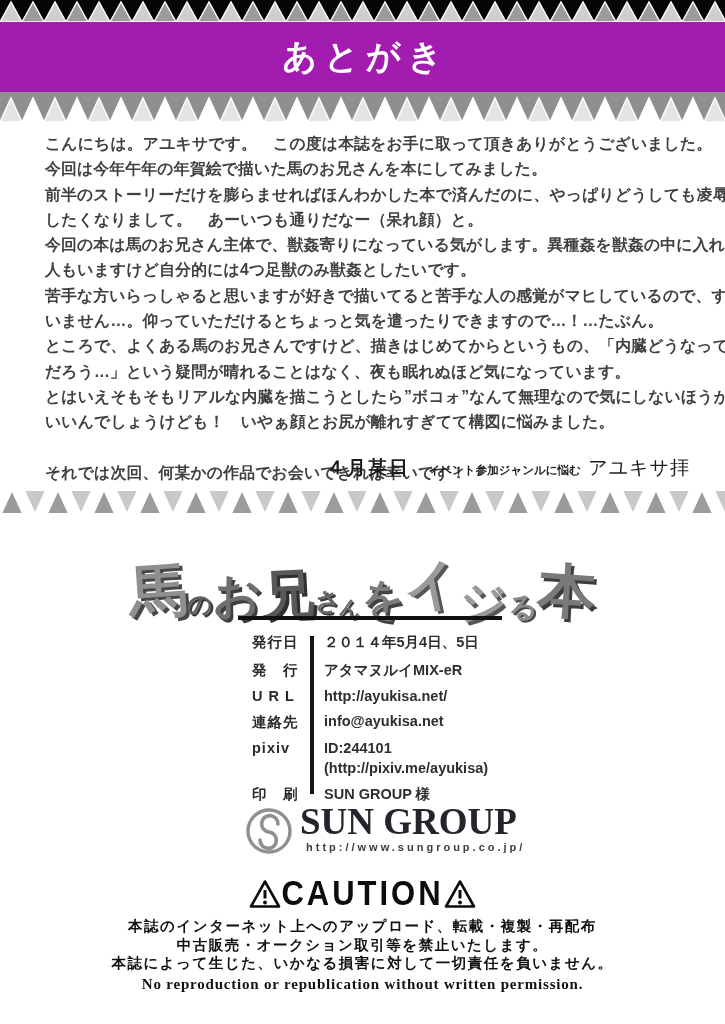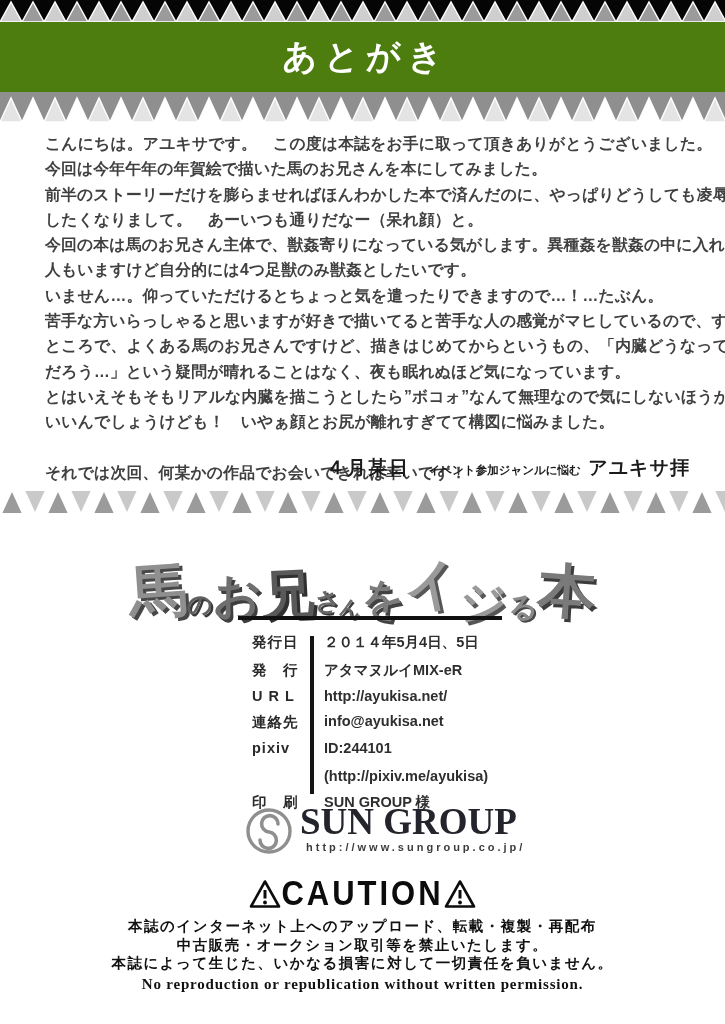--- a/index.html
+++ b/index.html
@@ -4,37 +4,37 @@
 <style>
   * { margin:0; padding:0; box-sizing:border-box; }
   html,body { background:#fff; }
   body { width:725px; height:1024px; position:relative; overflow:hidden;
          font-family:"Liberation Sans", sans-serif; color:#1b1b1b; }
 
   
   .strip { position:absolute; left:0; width:725px; display:block; }
   .strip-a { top:0; height:22px; }
   .title-band { position:absolute; top:22px; left:0; width:725px; height:70px;
-                background:#4d7c0f; display:flex; align-items:center; justify-content:center; }
+                background:#a21caf; display:flex; align-items:center; justify-content:center; }
   .title-band span { color:#fff; font-size:34px; font-weight:900; letter-spacing:7px;
                      text-indent:7px; }
   .strip-b { top:92px; height:30px; }
   .strip-c { top:487px; height:30px; }
 
   
   .afterword { position:absolute; top:131px; left:45px; width:648px;
                font-size:15.8px; line-height:25.3px; font-weight:700; color:#404040;
                letter-spacing:0.2px; }
   .afterword .line { min-height:25.3px; white-space:nowrap; }
 
   .signature { position:absolute; top:455px; left:0; width:690px; text-align:right;
                white-space:nowrap; }
   .sig-date { font-size:19px; font-weight:900; letter-spacing:2px; }
   .sig-note { font-size:11.5px; font-weight:700; margin:0 3px 0 14px; }
-  .sig-name { font-size:19px; font-weight:700; letter-spacing:1px; }
+  .sig-name { font-size:19px; font-weight:400; letter-spacing:1px; }
 
   
   .book-title { position:absolute; top:540px; left:0; width:725px; height:80px;
                 display:flex; align-items:flex-end; justify-content:center;
                 font-weight:900; line-height:1; }
   .book-title span { display:inline-block; }
   .t0 { font-size:58px; color:#8f8f8f; text-shadow:3px 3px 0 #474747; transform:rotate(-4deg); }
   .t1 { font-size:25px; color:#5f5f5f; text-shadow:2px 2px 0 #383838; transform:translateY(-3px); }
   .t2 { font-size:48px; color:#6f6f6f; text-shadow:3px 3px 0 #3e3e3e; transform:rotate(2deg); }
   .t3 { font-size:52px; color:#595959; text-shadow:3px 3px 0 #303030; transform:rotate(-3deg); }
@@ -48,21 +48,21 @@
 
   .title-rule { position:absolute; top:616px; left:238px; width:264px; height:4px; background:#111; }
 
   
   .colophon { position:absolute; top:633px; left:252px; width:280px; }
   .colophon .vbar { position:absolute; left:58px; top:3px; height:158px; width:4px; background:#141414; }
   .crow { display:flex; align-items:flex-start; margin-bottom:8.5px; }
   .clabel { width:50px; font-size:14.5px; font-weight:700; color:#2a2a2a; white-space:nowrap;
             letter-spacing:1px; flex:none; }
   .cval { margin-left:22px; font-size:14.5px; font-weight:700; color:#2e2e2e; white-space:nowrap; }
-  .cval .sub { margin-top:12px; }
+  .cval .sub { margin-top:4px; }
 
   
   .printer { position:absolute; top:802px; left:244px; display:flex; align-items:flex-start; }
   .printer .mark { flex:none; margin-top:3px; }
   .printer .ptext { margin-left:6px; }
   .pname { font-family:"Liberation Serif", serif; font-weight:700; font-size:37px;
            letter-spacing:0px; color:#24242c; line-height:1.1; transform:scaleY(1.02);
            display:inline-block; }
   .purl { font-size:11px; font-weight:700; letter-spacing:3px; color:#3c3c3c;
           margin-top:-2px; text-align:right;padding-left:6px; }
@@ -105,22 +105,22 @@
   <rect width="725" height="30" fill="url(#pb)"></rect>
 </svg>
 
 <div class="afterword">
   <div class="line">こんにちは。アユキサです。　この度は本誌をお手に取って頂きありがとうございました。</div>
   <div class="line">今回は今年午年の年賀絵で描いた馬のお兄さんを本にしてみました。</div>
   <div class="line">前半のストーリーだけを膨らませればほんわかした本で済んだのに、やっぱりどうしても凌辱</div>
   <div class="line">したくなりまして。　あーいつも通りだなー（呆れ顔）と。</div>
   <div class="line">今回の本は馬のお兄さん主体で、獣姦寄りになっている気がします。異種姦を獣姦の中に入れる</div>
   <div class="line">人もいますけど自分的には4つ足獣のみ獣姦としたいです。</div>
+  <div class="line">苦手な方いらっしゃると思いますが好きで描いてると苦手な人の感覚がマヒしているので、す</div>
   <div class="line">いません…。仰っていただけるとちょっと気を遣ったりできますので…！…たぶん。</div>
-  <div class="line">苦手な方いらっしゃると思いますが好きで描いてると苦手な人の感覚がマヒしているので、す</div>
   <div class="line">ところで、よくある馬のお兄さんですけど、描きはじめてからというもの、「内臓どうなってるん</div>
   <div class="line">だろう…」という疑問が晴れることはなく、夜も眠れぬほど気になっています。</div>
   <div class="line">とはいえそもそもリアルな内臓を描こうとしたら”ボコォ”なんて無理なので気にしないほうが</div>
   <div class="line">いいんでしょうけども！　いやぁ顔とお尻が離れすぎてて構図に悩みました。</div>
   <div class="line"></div>
   <div class="line">それでは次回、何某かの作品でお会いできれば幸いです！</div>
 </div>
 
 <div class="signature">
   <span class="sig-date">４月某日</span>

